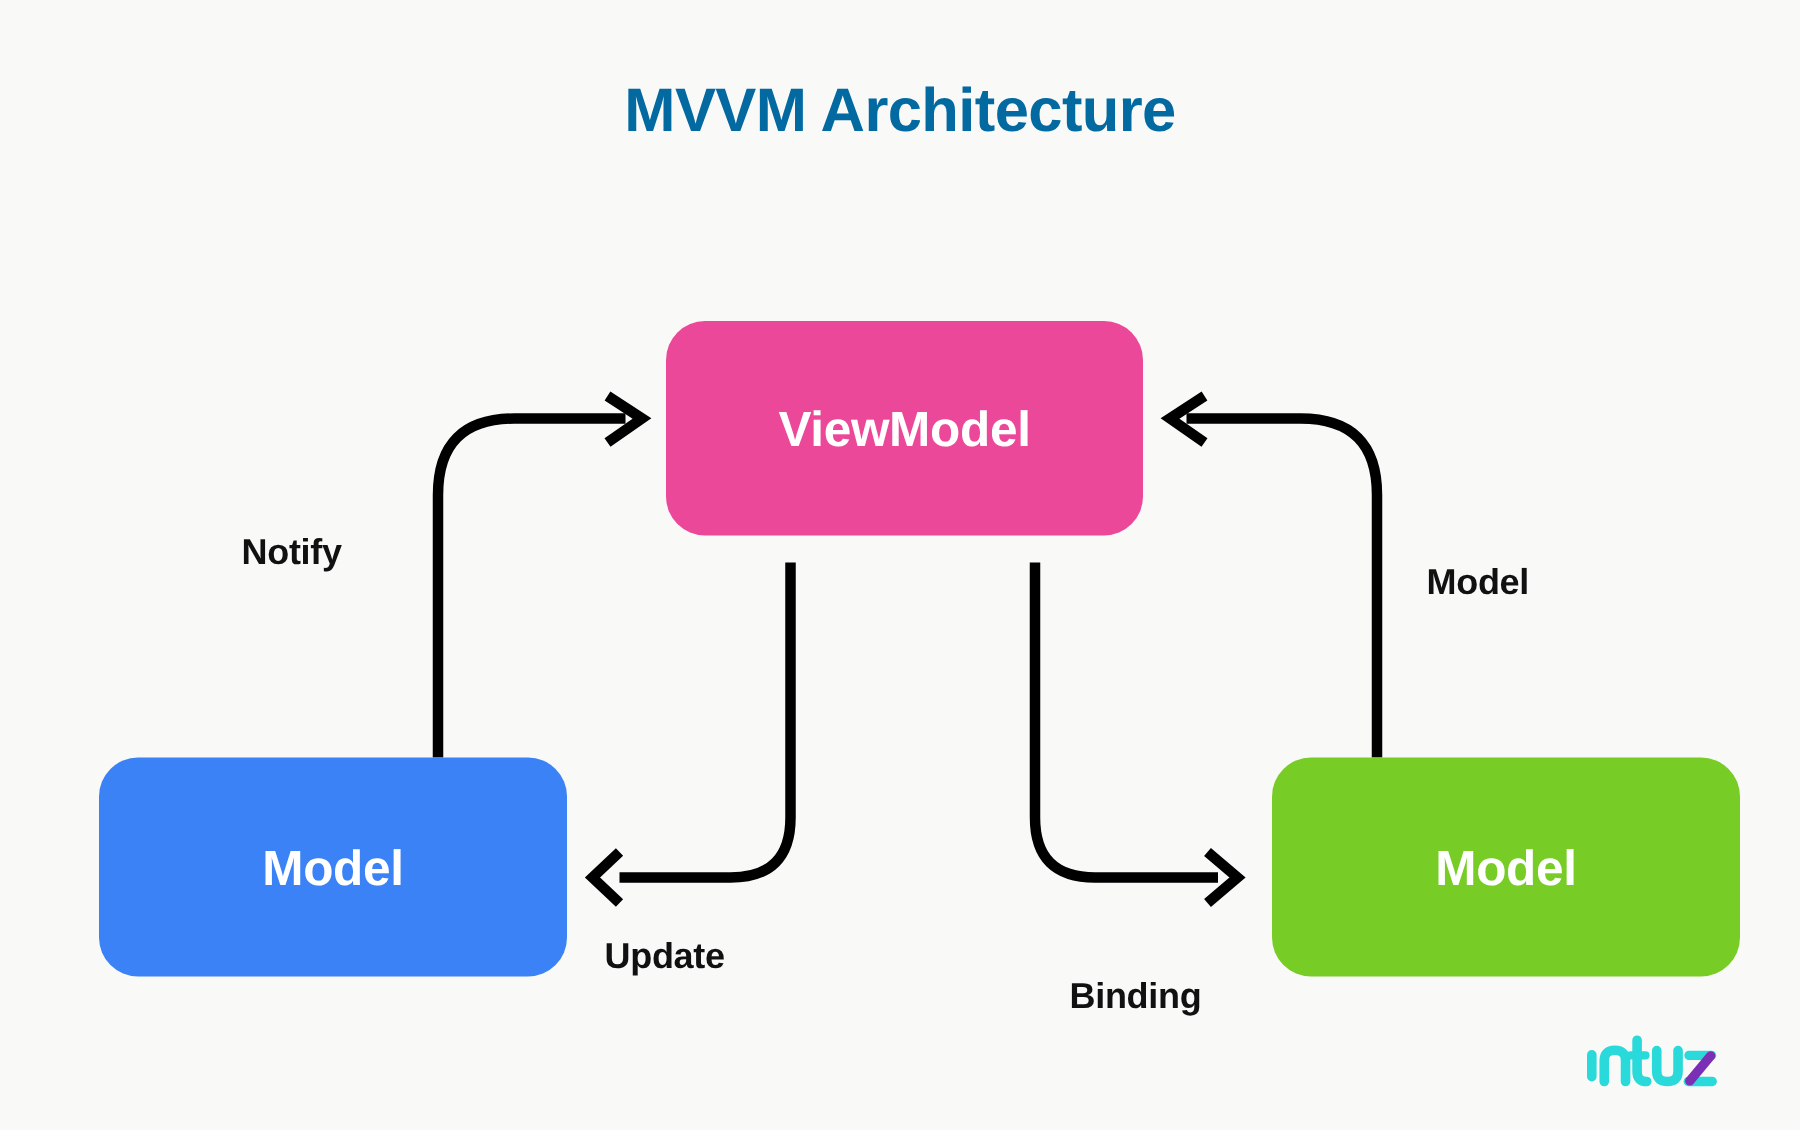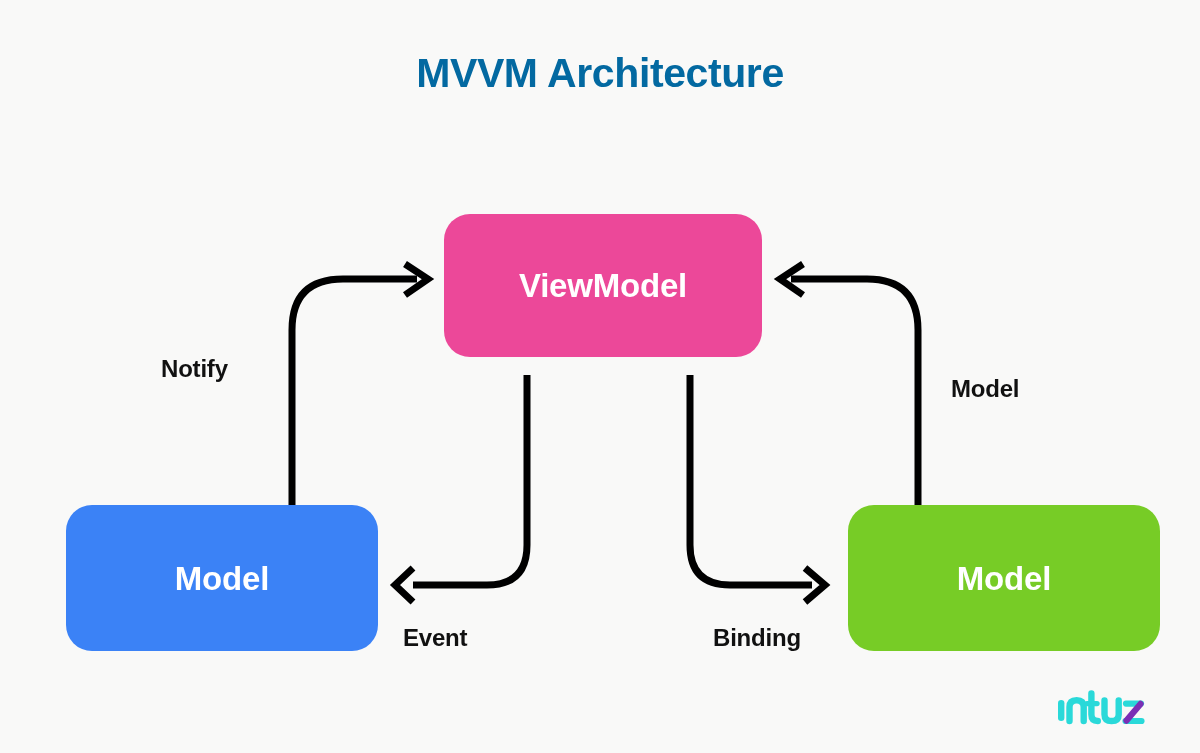--- a/index.html
+++ b/index.html
@@ -93,21 +93,21 @@
     font-size: 24px;
     font-weight: bold;
     color: #111111;
     white-space: nowrap;
     line-height: 1;
     letter-spacing: -0.2px;
   }
   .label-notify  { left: 161px; top: 357px; }
   .label-event   { left: 951px; top: 377px; }
   .label-update  { left: 403px; top: 626px; }
-  .label-binding { left: 713px; top: 626px; text-align: right; }
+  .label-binding { left: 713px; top: 653px; text-align: right; }
 
   
   .brand-logo {
     position: absolute;
     left: 1056px;
     top: 690px;
     width: 100px;
     height: 40px;
   }
   .brand-logo-text {
@@ -157,21 +157,21 @@
   <div class="node node-model">
     <span class="node-label">Model</span>
   </div>
 
   <div class="node node-view">
     <span class="node-label">Model</span>
   </div>
 
   <div class="edge-label label-notify">Notify</div>
 
-  <div class="edge-label label-update">Event</div>
+  <div class="edge-label label-update">Update</div>
 
   <div class="edge-label label-binding">Binding</div>
 
   <div class="edge-label label-event">Model</div>
 
   <div class="brand-logo">
     <svg viewBox="0 0 100 40" width="100" height="40">
 
       <rect x="2" y="10" width="6.4" height="21" rx="3.2" fill="#2ad9d9"></rect>
 

